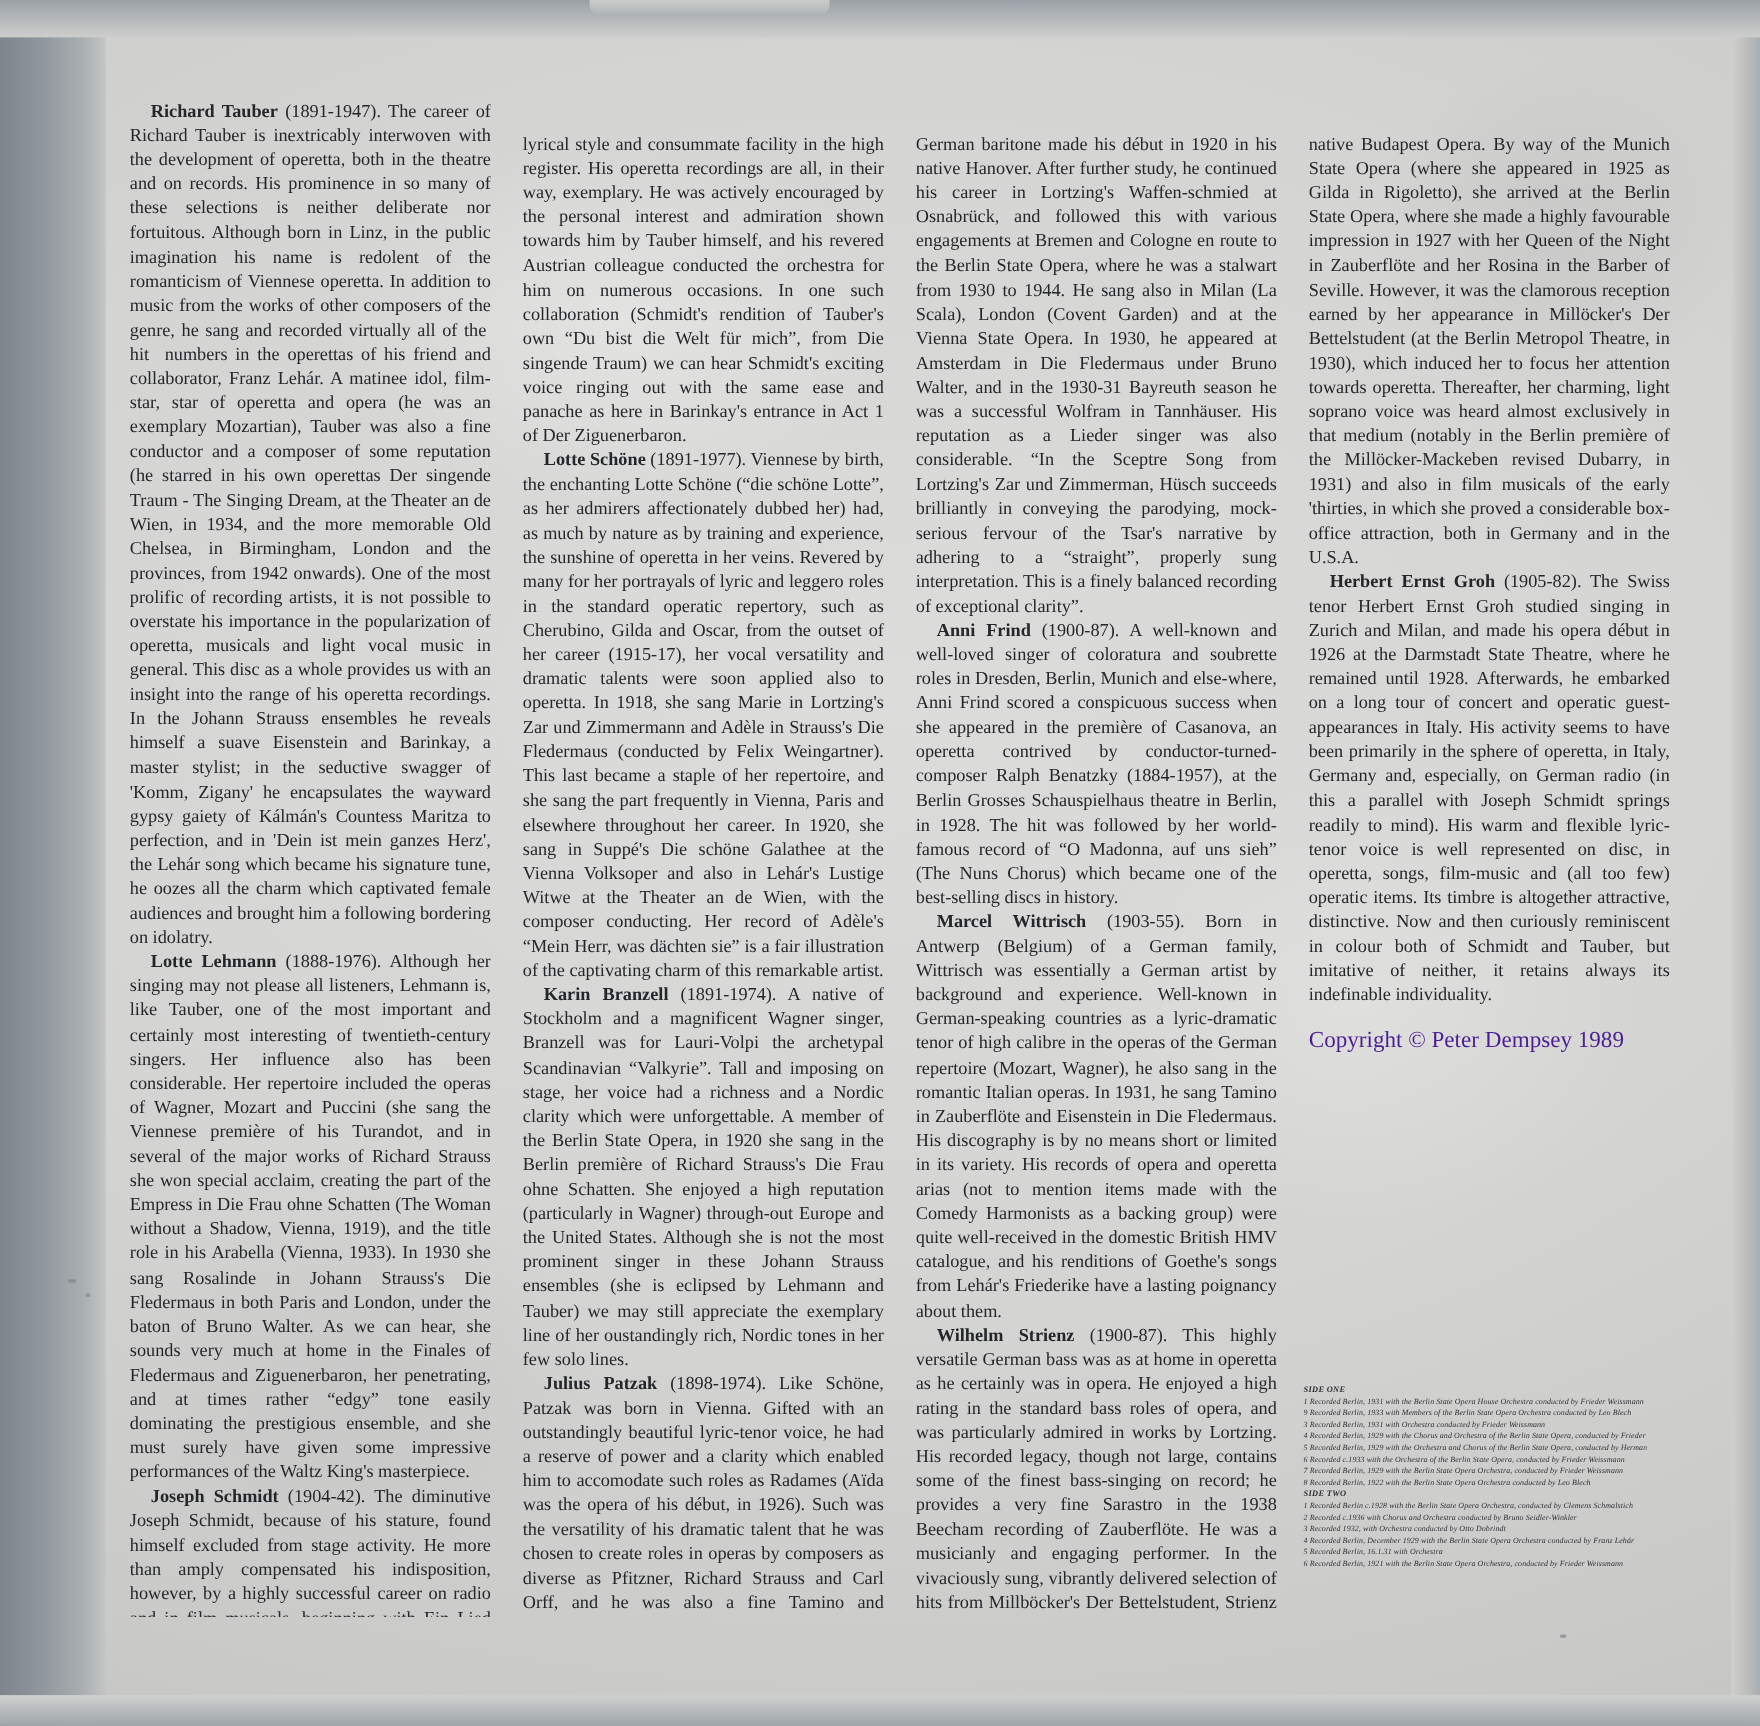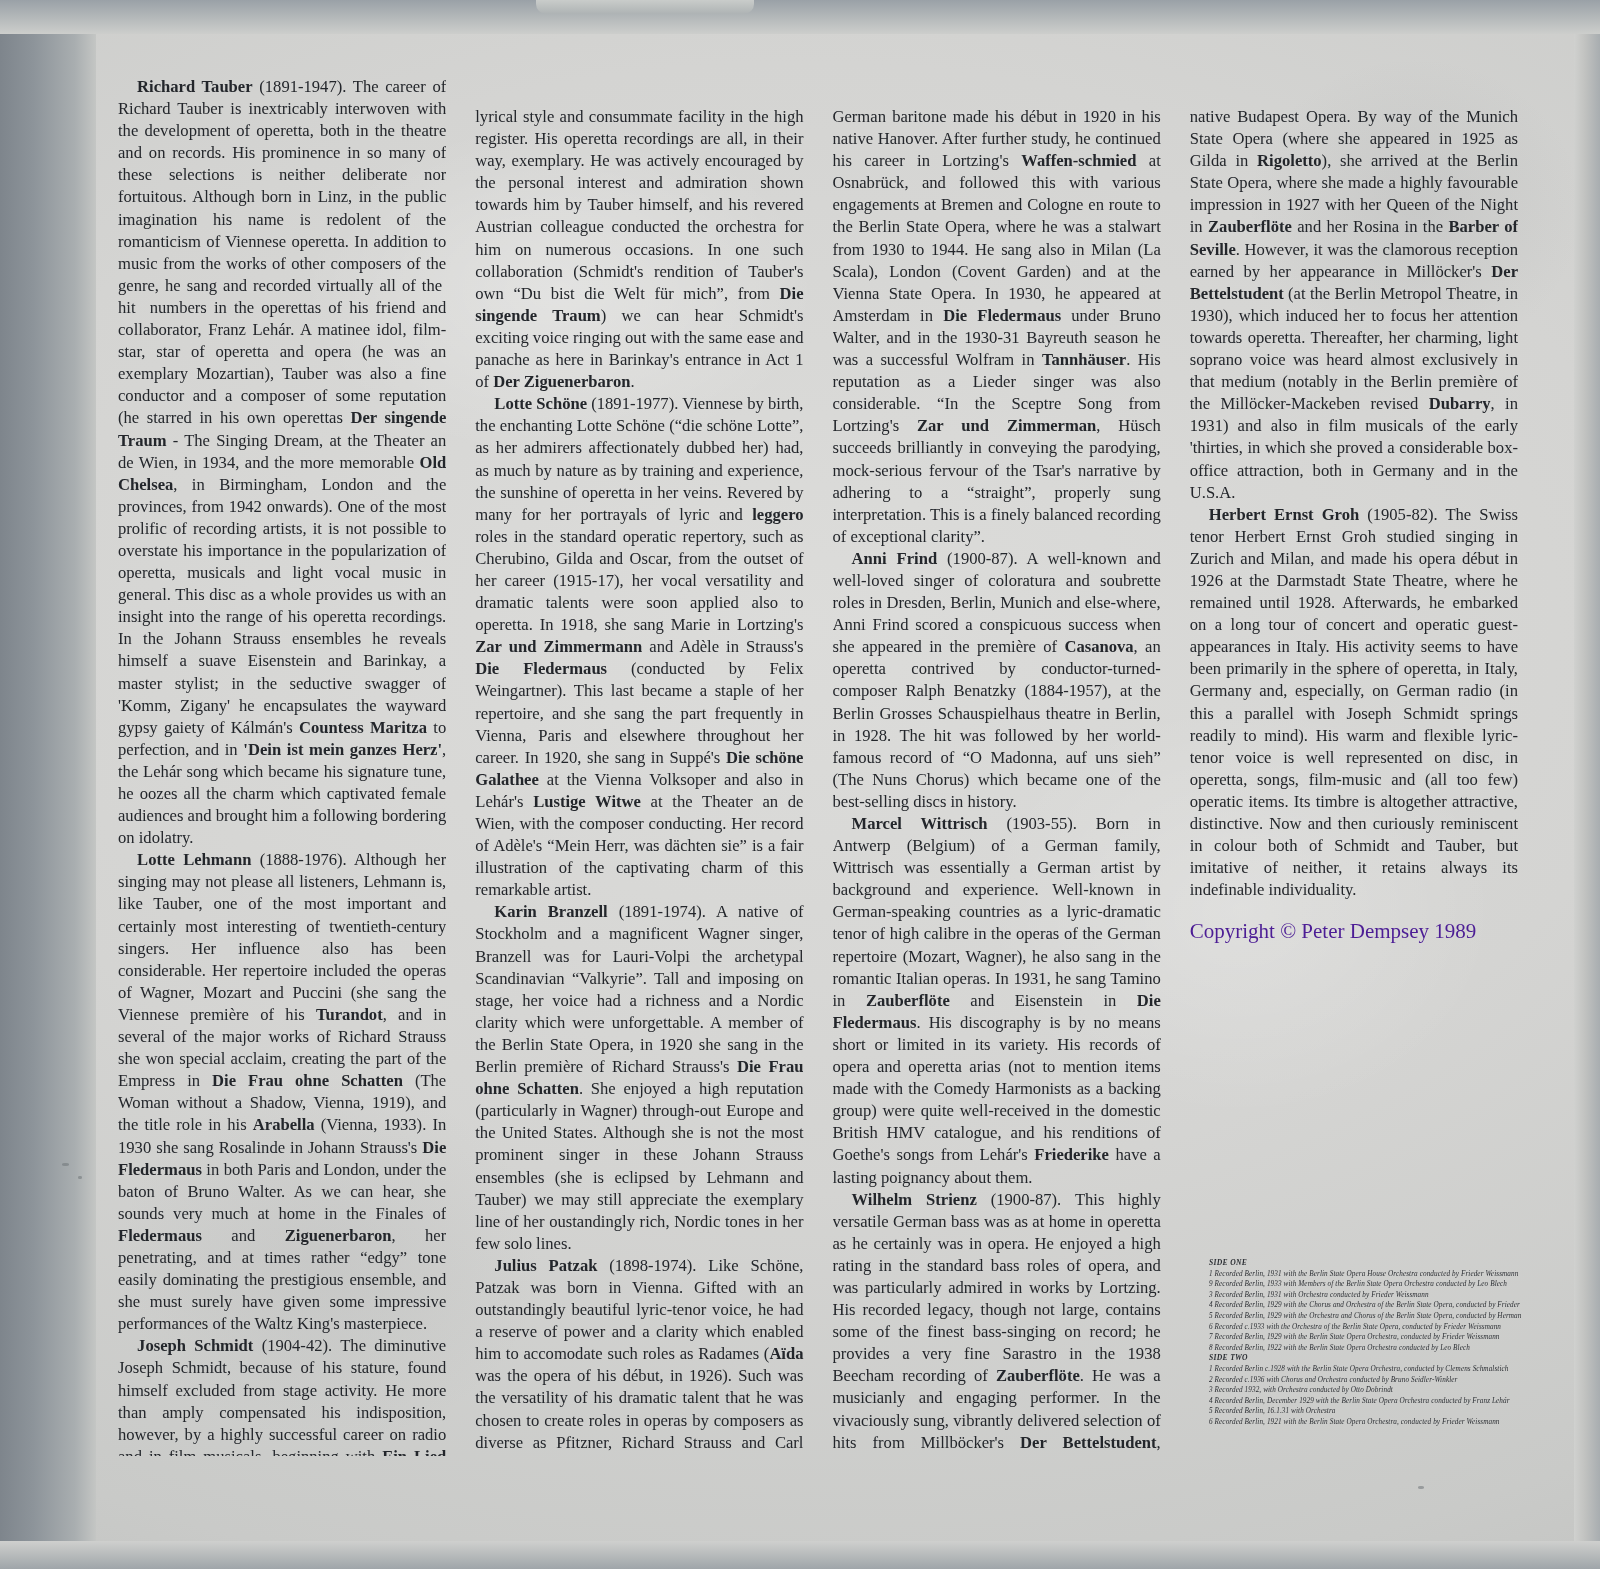--- a/index.html
+++ b/index.html
@@ -53,21 +53,21 @@
     background: linear-gradient(to bottom, #c9ccca, #aeb3b4);
   }
 
   
   .blotch { position: absolute; border-radius: 50%; pointer-events: none; }
 
   
   #columns {
     position: absolute;
     left: 118px;
-    top: 76px;
+    top: 90px;
     width: 1400px;
     height: 1380px;
     display: flex;
     gap: 16px;
   }
   .col {
     width: 340px;
     margin-right: 13px;
     font-size: 16.6px;
     line-height: 22.1px;
@@ -79,21 +79,21 @@
   }
   .col:last-child { margin-right: 0; }
 
   .col p {
     margin: 0;
     text-indent: 1.15em;
     hyphens: manual;
   }
   .col p.cont { text-indent: 0; margin-top: 30px; }
 
-  b, strong { font-weight: bold; }
+  b, strong { font-weight: normal; }
   .nm { font-weight: bold; }
 
   
   #copyright {
     margin-top: 19px;
     text-indent: 0;
     font-size: 21px;
     color: #4c1d95;
   }
 
@@ -102,21 +102,20 @@
     position: absolute;
     left: 1185px;
     top: 1258px;
     width: 312px;
     color: #2b2e33;
     font-family: "Liberation Serif", "DejaVu Serif", serif;
     font-style: italic;
     font-size: 7.2px;
     line-height: 10.6px;
     letter-spacing: 0.1px;
-    margin-left: 24px;
   }
   #credits .side {
     font-weight: bold;
     font-style: italic;
     font-size: 7.6px;
     letter-spacing: 0.3px;
   }
   #credits .row { white-space: nowrap; overflow: hidden; }
 
   

